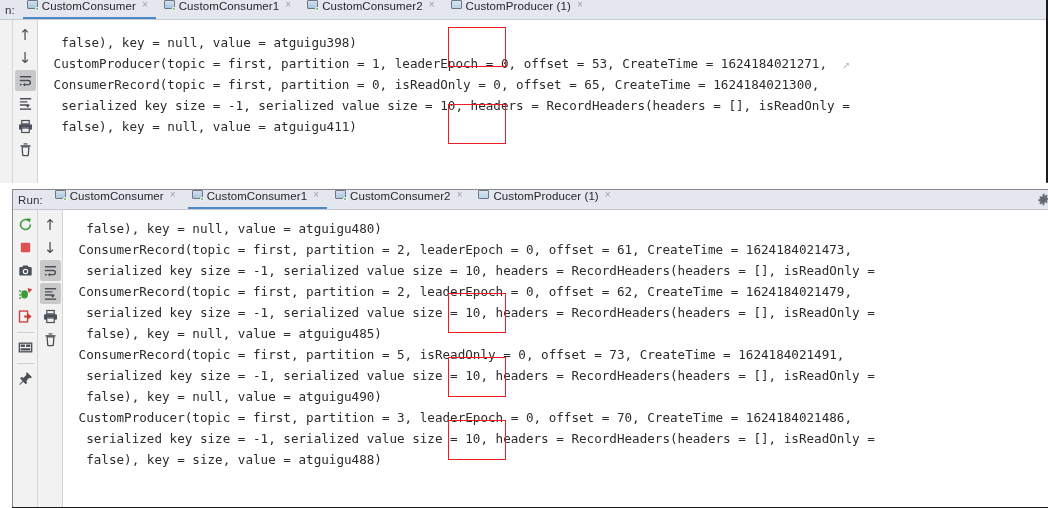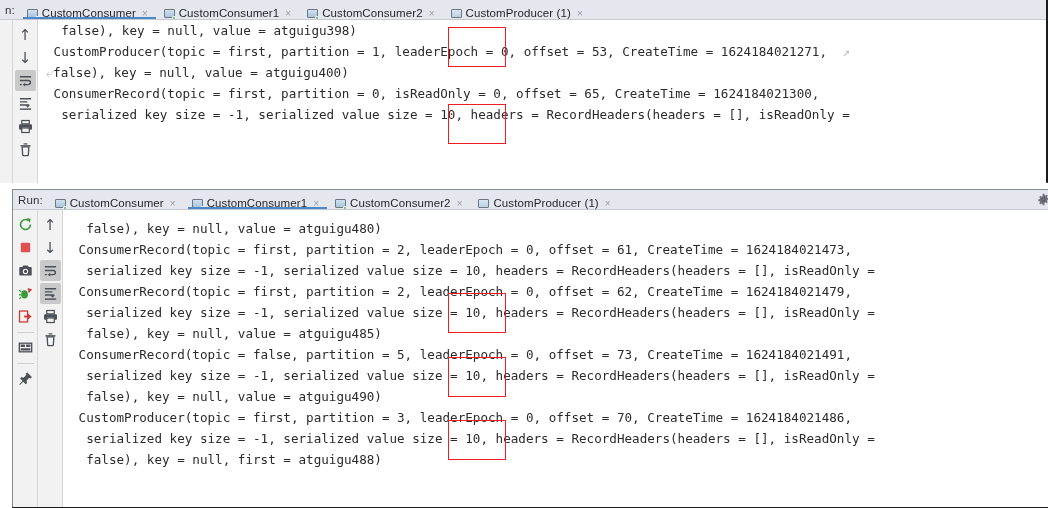--- a/index.html
+++ b/index.html
@@ -15,21 +15,21 @@
   .panel{position:absolute;background:#ffffff;box-sizing:border-box;}
   .panel.top{left:0;top:0;width:1048px;height:183px;
              border-right:2px solid #1b1b1b;border-bottom:1px solid #8a8a8a;}
   .panel.bottom{left:12px;top:189px;width:1048px;height:319px;
              border:1px solid #8a8a8a;border-right:2px solid #1b1b1b;border-bottom:2px solid #1b1b1b;}
 
   
   .tabstrip{position:relative;height:19px;background:#e4e7ee;display:flex;align-items:center;
             border-bottom:1px solid #c6c9d2;overflow:hidden;}
   .runlabel{font-size:11.5px;color:#31353b;padding:0 6px 0 5px;white-space:nowrap;letter-spacing:.1px;}
-  .tab{display:flex;align-items:flex-end;height:19px;padding:0 3px 0 6px;white-space:nowrap;position:relative;}
+  .tab{display:flex;align-items:flex-start;height:19px;padding:0 3px 0 6px;white-space:nowrap;position:relative;}
   .tab .tname{font-size:11.5px;color:#1f2226;padding:0 5px 0 4px;letter-spacing:.1px;}
   .tab .tclose{font-size:10px;color:#9aa0aa;padding:0 7px 0 1px;line-height:1;}
   .tab.active::after{content:"";position:absolute;left:2px;right:2px;bottom:0;height:2px;background:#4a88c7;}
   .tabicon{width:11px;height:10px;position:relative;flex:none;}
   .tabicon i{position:absolute;left:0;top:0;width:11px;height:9px;border:1px solid #6f7783;
              background:linear-gradient(#cfe0ef,#a9c6de);box-sizing:border-box;border-radius:1px;}
   .tabicon b{position:absolute;right:-1px;bottom:-1px;width:4px;height:4px;border-radius:50%;
              background:#4caf50;border:1px solid #ffffff;box-sizing:border-box;}
   .tabicon.plain i{background:linear-gradient(#d7e6f3,#b9d2e6);}
   .gear{position:absolute;right:8px;top:3px;width:13px;height:13px;}
@@ -125,26 +125,26 @@
             </svg>
           </div>
           <div class="tbtn">
             <svg width="15" height="15" viewBox="0 0 16 16">
               <path fill="#4b5058" d="M6 1.4h4v1.3H6z"></path>
               <path fill="#4b5058" d="M2.6 3.4h10.8v1.4H2.6z"></path>
               <path fill="none" stroke="#4b5058" stroke-width="1.4" d="M4.4 5.2h7.2l-.6 8.6a.9.9 0 0 1-.9.8H5.9a.9.9 0 0 1-.9-.8z"></path>
             </svg>
           </div>
         </div>
-      <div class="console" id="console-top" style="padding-top: 0px;">
+      <div class="console" id="console-top" style="padding-top: 12px;">
           <div class="cline">  <span>false), key = null, value = atguigu398)</span></div>
           <div class="cline"> <span>CustomProducer(topic = first, partition = 1, leaderEpoch = 0, offset = 53, CreateTime = 1624184021271,</span><span class="tailmark">  ↗</span></div>
-          <div class="cline"><span class="wrapmark">⤶</span><span>false), key = null, value = atguigu400)</span></div>
           <div class="cline"> <span>ConsumerRecord(topic = first, partition = 0, isReadOnly = 0, offset = 65, CreateTime = 1624184021300,</span></div>
           <div class="cline">  <span>serialized key size = -1, serialized value size = 10, headers = RecordHeaders(headers = [], isReadOnly =</span></div>
+          <div class="cline">  <span>false), key = null, value = atguigu411)</span></div>
         </div>
     </div>
 
     <div id="anno-top">
         <div class="redbox" style="left: 448px; top: 27px; width: 58px; height: 40px; border-color: rgb(238, 28, 36);"></div>
         <div class="redbox" style="left: 448px; top: 104px; width: 58px; height: 40px; border-color: rgb(238, 28, 36);"></div>
       </div>
   </div>
 
   <div class="panel bottom">
@@ -274,26 +274,26 @@
             </svg>
           </div>
         </div>
       <div class="console" id="console-bottom" style="padding-top: 8px;">
           <div class="cline">  <span>false), key = null, value = atguigu480)</span></div>
           <div class="cline"> <span>ConsumerRecord(topic = first, partition = 2, leaderEpoch = 0, offset = 61, CreateTime = 1624184021473,</span></div>
           <div class="cline">  <span>serialized key size = -1, serialized value size = 10, headers = RecordHeaders(headers = [], isReadOnly =</span></div>
           <div class="cline"> <span>ConsumerRecord(topic = first, partition = 2, leaderEpoch = 0, offset = 62, CreateTime = 1624184021479,</span></div>
           <div class="cline">  <span>serialized key size = -1, serialized value size = 10, headers = RecordHeaders(headers = [], isReadOnly =</span></div>
           <div class="cline">  <span>false), key = null, value = atguigu485)</span></div>
-          <div class="cline"> <span>ConsumerRecord(topic = false, partition = 5, leaderEpoch = 0, offset = 73, CreateTime = 1624184021491,</span></div>
+          <div class="cline"> <span>ConsumerRecord(topic = first, partition = 5, isReadOnly = 0, offset = 73, CreateTime = 1624184021491,</span></div>
           <div class="cline">  <span>serialized key size = -1, serialized value size = 10, headers = RecordHeaders(headers = [], isReadOnly =</span></div>
           <div class="cline">  <span>false), key = null, value = atguigu490)</span></div>
           <div class="cline"> <span>CustomProducer(topic = first, partition = 3, leaderEpoch = 0, offset = 70, CreateTime = 1624184021486,</span></div>
           <div class="cline">  <span>serialized key size = -1, serialized value size = 10, headers = RecordHeaders(headers = [], isReadOnly =</span></div>
-          <div class="cline">  <span>false), key = null, first = atguigu488)</span></div>
+          <div class="cline">  <span>false), key = size, value = atguigu488)</span></div>
         </div>
     </div>
   </div>
 
   <div id="anno-bottom">
       <div class="redbox" style="left: 448px; top: 293px; width: 58px; height: 40px; border-color: rgb(238, 28, 36);"></div>
       <div class="redbox" style="left: 448px; top: 357px; width: 58px; height: 40px; border-color: rgb(238, 28, 36);"></div>
       <div class="redbox" style="left: 448px; top: 420px; width: 58px; height: 40px; border-color: rgb(238, 28, 36);"></div>
     </div>
 </div>

